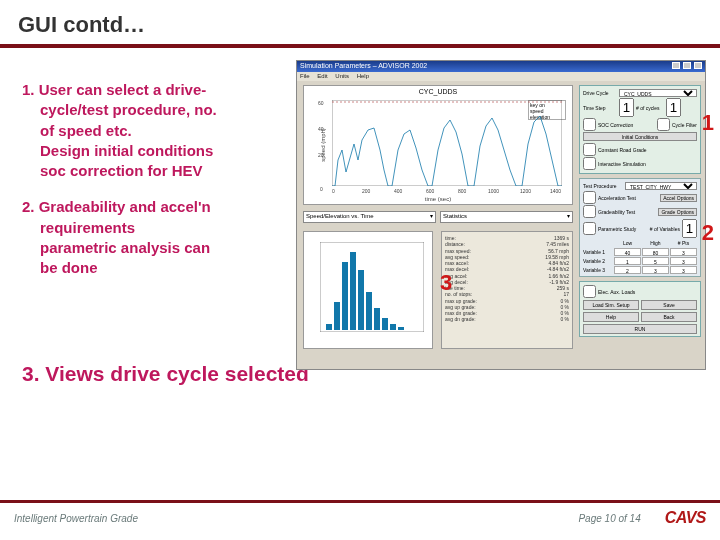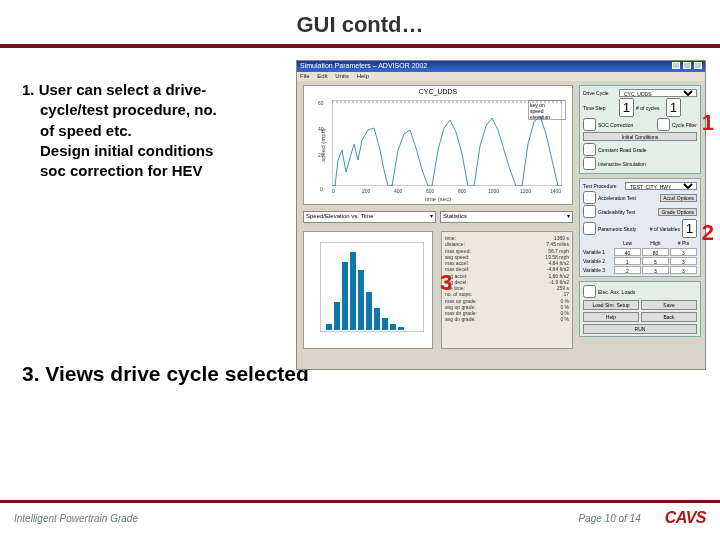--- a/index.html
+++ b/index.html
@@ -7,39 +7,38 @@
     width: 720px; height: 540px;
     font-family: Arial, Helvetica, sans-serif;
     background: #fff;
     position: relative;
     overflow: hidden;
   }
   .slide-title {
     font-size: 22px; font-weight: bold;
     color: #333;
     padding: 12px 18px 6px;
-    text-align: center;
   }
   .title-underline {
     height: 4px;
     background: linear-gradient(#7a1018, #7a1018);
     margin: 0 0 2px 0;
   }
   .content-area {
     position: relative;
     width: 100%;
     height: 420px;
   }
   .bullets {
     position: absolute;
     left: 18px; top: 30px;
     width: 280px;
     font-size: 15px;
     font-weight: bold;
-    color: #000000;
+    color: #be185d;
     line-height: 1.35;
   }
   .bullets .item { margin-bottom: 16px; padding-left: 4px; }
   .bullets .item .sub { padding-left: 18px; display: block; }
   .item3 { font-size: 21px; }
 
   
   .app-window {
     position: absolute;
     left: 296px; top: 10px;
@@ -171,20 +170,26 @@
 
 <div class="content-area">
 
   <div class="bullets">
     <div class="item">
       <span>1. </span><span>User can select a drive-</span>
       <span class="sub">cycle/test procedure, no.</span>
       <span class="sub">of speed etc.</span>
       <span class="sub">Design initial conditions</span>
       <span class="sub"> soc correction for HEV</span>
+    </div>
+    <div class="item">
+      <span>2. </span><span>Gradeability and accel'n</span>
+      <span class="sub">requirements</span>
+      <span class="sub">parametric analysis can</span>
+      <span class="sub">be done</span>
     </div>
   </div>
 
   <div class="bullets" style="top: 310px; width: 480px;">
     <div class="item item3">
       <span>3. </span><span>Views drive cycle selected</span>
     </div>
   </div>
 
   <div class="app-window">

